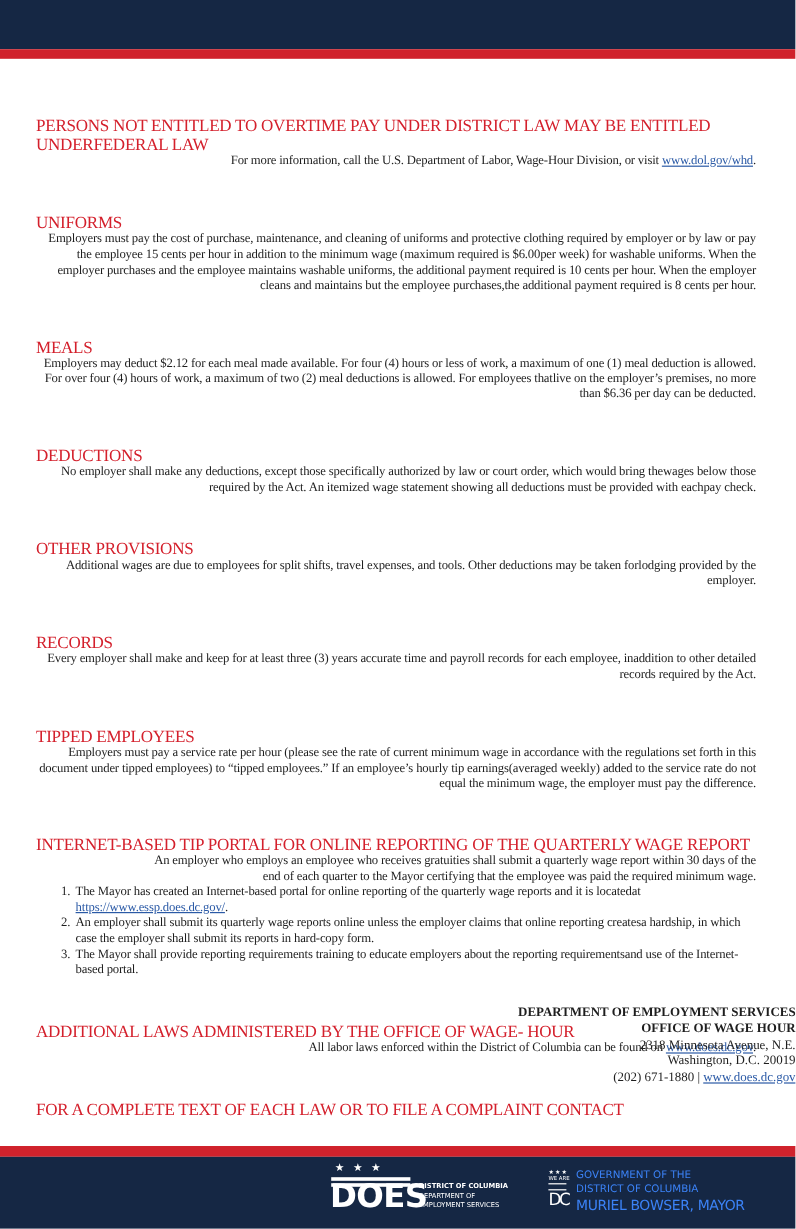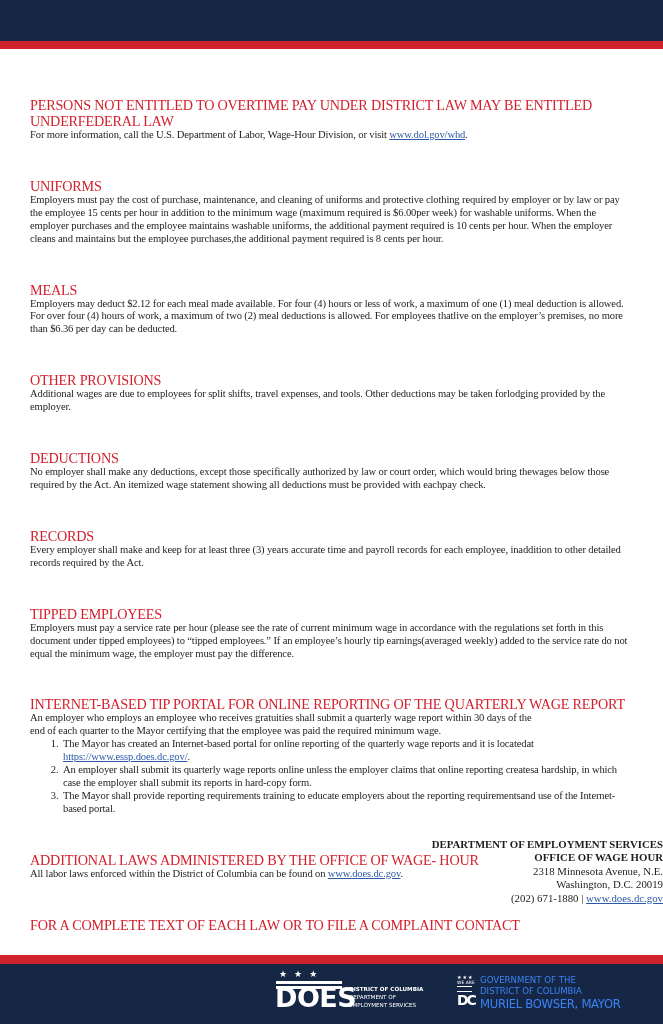--- a/index.html
+++ b/index.html
@@ -11,21 +11,21 @@
   }
   .top-navy { position: absolute; left: 0; top: 0; width: 663px; height: 41px; background: #152744; }
   .top-red { position: absolute; left: 0; top: 41px; width: 663px; height: 8px; background: #d0222c; }
   .content { position: absolute; left: 30px; top: 61px; width: 600px; }
   .section { margin-bottom: 14px; margin-top: 36px; }
   .heading {
     color: #d4202c; font-size: 14.2px; line-height: 16px; letter-spacing: -0.2px;
     text-transform: uppercase; margin: 0; font-weight: normal;
   }
   .body {
-    font-size: 10.6px; line-height: 12.9px; margin: 0; letter-spacing: -0.15px;
+    font-size: 10.6px; line-height: 12.9px; margin: 0; letter-spacing: -0.15px; text-align: right;
   }
   a.link { color: #2b5aa6; text-decoration: underline; }
   ol.list { margin: 0; padding-left: 31px; font-size: 10.6px; line-height: 12.9px; letter-spacing: -0.15px; }
   ol.list li { padding-left: 2px; }
   .contact {
     position: absolute; left: 0; top: 838px; width: 663px; text-align: right;
     font-size: 10.8px; line-height: 13.4px;
   }
   .contact .bold { font-weight: bold; }
   .bot-red { position: absolute; left: 0; top: 955px; width: 663px; height: 9px; background: #d0222c; }
@@ -33,21 +33,21 @@
   .does-logo { position: absolute; left: 276px; top: 970px; width: 70px; height: 44px; }
   .does-stars { position: absolute; left: 3px; top: -1px; color: #fff; font-size: 9px; letter-spacing: 7px; font-family: "DejaVu Sans", sans-serif; }
   .does-bar { position: absolute; left: 0; width: 66px; height: 3px; background: #fff; }
   .does-word { position: absolute; left: -1px; top: 17px; color: #fff; font-family: "DejaVu Sans", sans-serif; font-weight: bold; font-size: 27px; letter-spacing: -0.5px; line-height: 22px; }
   .does-text { position: absolute; left: 349px; top: 985px; color: #fff; font-family: "DejaVu Sans", sans-serif; font-size: 5.6px; line-height: 8px; }
   .does-text .b { font-weight: bold; }
   .gov-mark { position: absolute; left: 457px; top: 975px; width: 24px; height: 38px; color: #fff; font-family: "DejaVu Sans", sans-serif; }
   .gov-mark .stars { font-size: 5px; letter-spacing: 1px; line-height: 5px; }
   .gov-mark .weare { font-size: 4.5px; line-height: 5px; }
   .gov-mark .bars { height: 4px; border-top: 1px solid #fff; border-bottom: 1px solid #fff; margin: 1px 0; width: 15px; }
-  .gov-mark .dc { font-size: 14px; line-height: 14px; font-weight: bold; letter-spacing: -2px; }
+  .gov-mark .dc { font-size: 14px; line-height: 14px; font-weight: normal; letter-spacing: -2px; }
   .gov-text { position: absolute; left: 480px; top: 975px; color: #3b82f6; font-family: "DejaVu Sans", sans-serif; }
   .gov-text .l1 { font-size: 8.6px; line-height: 11px; }
   .gov-text .l3 { font-size: 11.6px; line-height: 14px; font-weight: normal; letter-spacing: -0.3px; }
 </style>
 </head>
 <body>
 
 <div class="top-navy"></div>
 <div class="top-red"></div>
 
@@ -62,27 +62,27 @@
     <h2 class="heading">UNIFORMS</h2>
     <p class="body">Employers must pay the cost of purchase, maintenance, and cleaning of uniforms and protective clothing required by employer or by law or pay the employee 15 cents per hour in addition to the minimum wage (maximum required is $6.00per week) for washable uniforms. When the employer purchases and the employee maintains washable uniforms, the additional payment required is 10 cents per hour. When the employer cleans and maintains but the employee purchases,the additional payment required is 8 cents per hour.</p>
   </div>
 
   <div class="section">
     <h2 class="heading">MEALS</h2>
     <p class="body">Employers may deduct $2.12 for each meal made available. For four (4) hours or less of work, a maximum of one (1) meal deduction is allowed. For over four (4) hours of work, a maximum of two (2) meal deductions is allowed. For employees thatlive on the employer’s premises, no more than $6.36 per day can be deducted.</p>
   </div>
 
   <div class="section">
-    <h2 class="heading">OTHER PROVISIONS</h2>
-    <p class="body">Additional wages are due to employees for split shifts, travel expenses, and tools. Other deductions may be taken forlodging provided by the employer.</p>
+    <h2 class="heading">DEDUCTIONS</h2>
+    <p class="body">No employer shall make any deductions, except those specifically authorized by law or court order, which would bring thewages below those required by the Act. An itemized wage statement showing all deductions must be provided with eachpay check.</p>
   </div>
 
   <div class="section">
-    <h2 class="heading">DEDUCTIONS</h2>
-    <p class="body">No employer shall make any deductions, except those specifically authorized by law or court order, which would bring thewages below those required by the Act. An itemized wage statement showing all deductions must be provided with eachpay check.</p>
+    <h2 class="heading">OTHER PROVISIONS</h2>
+    <p class="body">Additional wages are due to employees for split shifts, travel expenses, and tools. Other deductions may be taken forlodging provided by the employer.</p>
   </div>
 
   <div class="section">
     <h2 class="heading">RECORDS</h2>
     <p class="body">Every employer shall make and keep for at least three (3) years accurate time and payroll records for each employee, inaddition to other detailed records required by the Act.</p>
   </div>
 
   <div class="section">
     <h2 class="heading">TIPPED EMPLOYEES</h2>
     <p class="body">Employers must pay a service rate per hour (please see the rate of current minimum wage in accordance with the regulations set forth in this document under tipped employees) to “tipped employees.” If an employee’s hourly tip earnings(averaged weekly) added to the service rate do not equal the minimum wage, the employer must pay the difference.</p>

